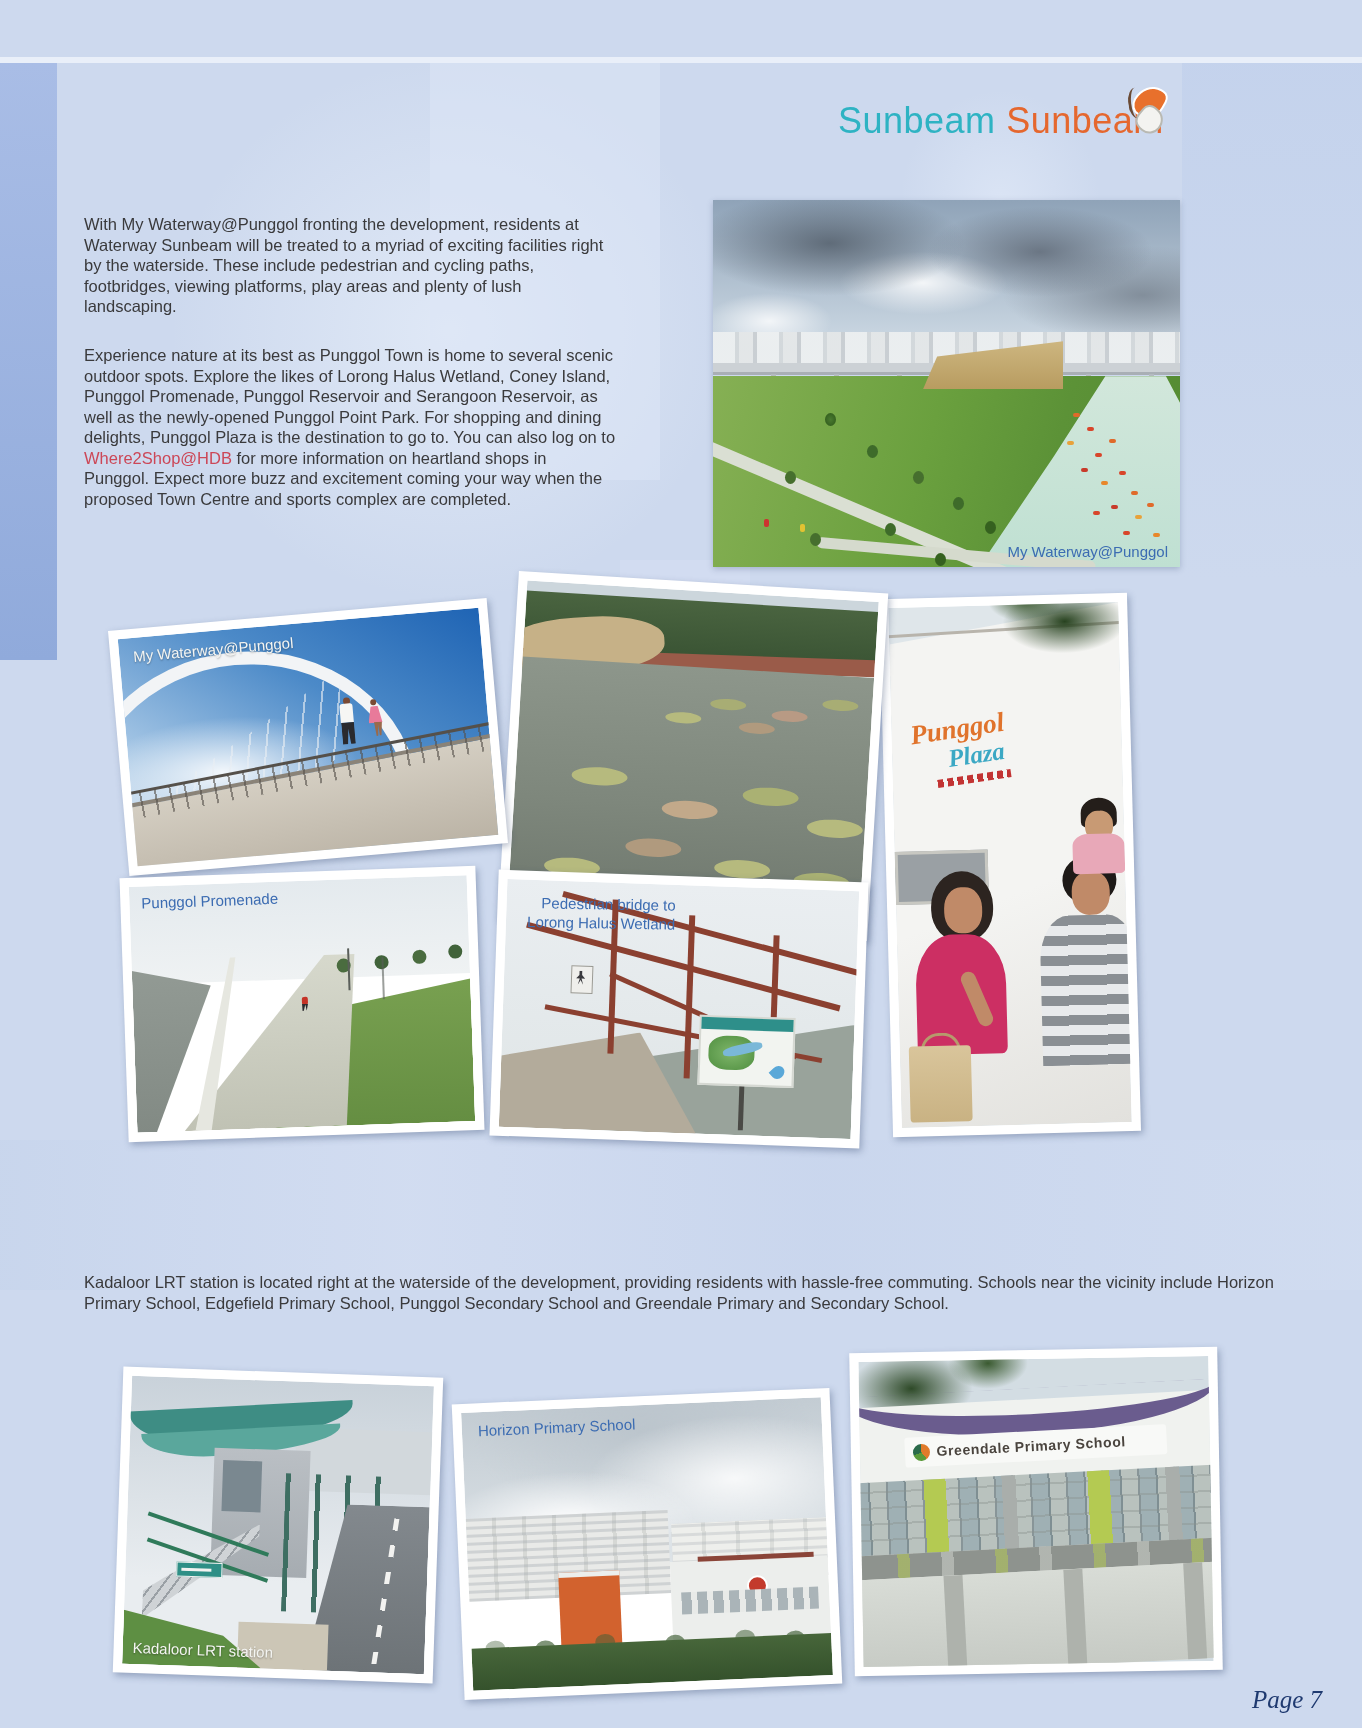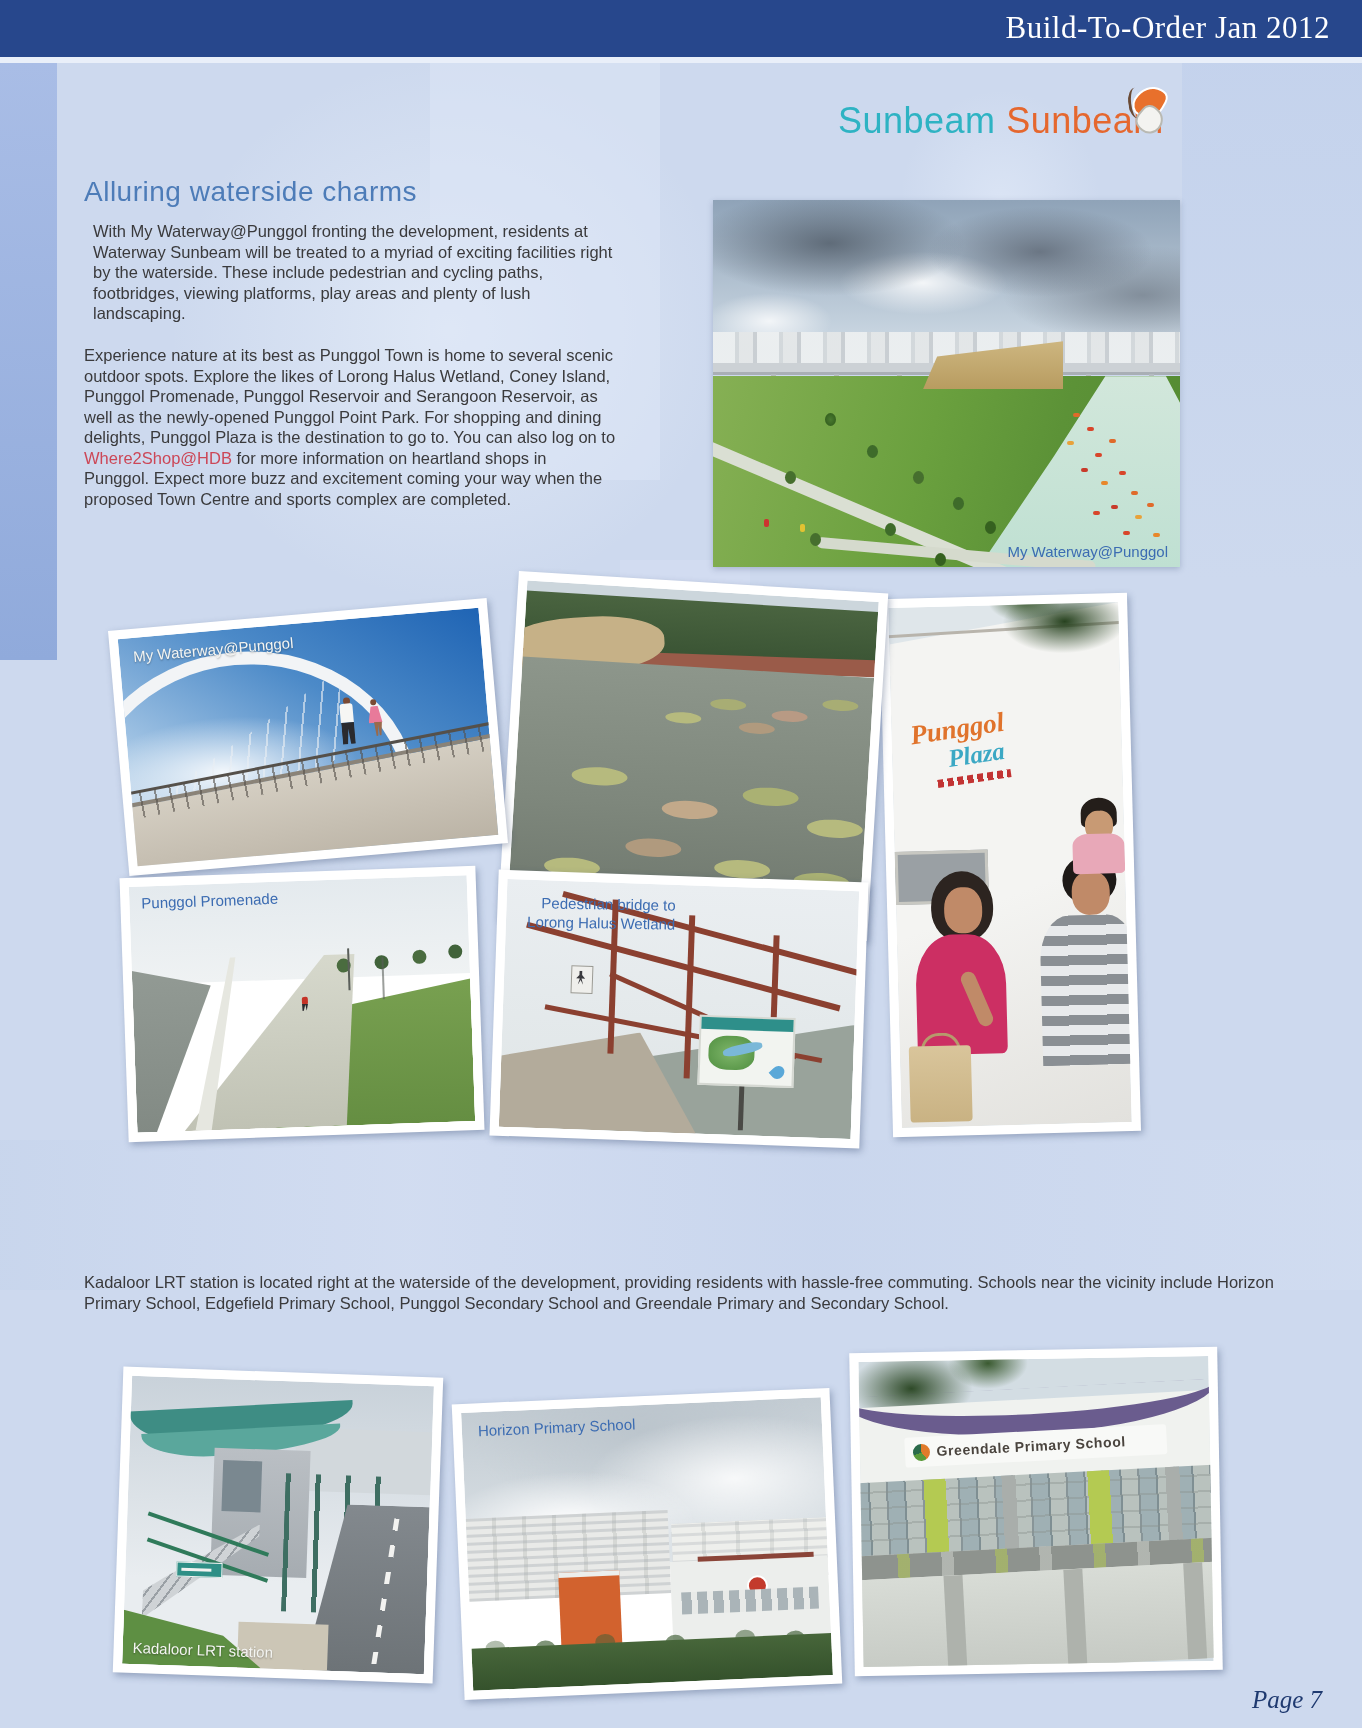--- a/index.html
+++ b/index.html
@@ -30,21 +30,21 @@
   .bf-w1{position:absolute;left:15px;top:0;width:26px;height:30px;background:#e8702c;border:2px solid #fff;
          border-radius:70% 30% 60% 40%;transform:rotate(18deg);}
   .bf-w2{position:absolute;left:21px;top:21px;width:22px;height:23px;background:#f3f3f0;border:2px solid #b9b9b2;
          border-radius:40% 60% 55% 45%;transform:rotate(28deg);}
   .bf-body{position:absolute;left:9px;top:5px;width:14px;height:31px;border-left:3px solid #6a4a34;
          border-radius:50%;transform:rotate(-18deg);}
 
   
   .headline{position:absolute;left:84px;top:176px;font-size:28px;color:#4d7cb8;letter-spacing:.5px;}
   .para{position:absolute;left:84px;width:532px;font-size:16.5px;line-height:20.5px;color:#3a3a3c;}
-  .p1{top:221px;margin-left:9px;}
+  .p1{top:214px;}
   .p2{top:345px;}
   .p3{top:1272px;width:1196px;line-height:21px;}
   .linkred{color:#cc4757;}
 
   
   .photo{position:absolute;background:#fff;padding:9px;box-shadow:2px 3px 7px rgba(40,60,100,.35);}
   .ph{position:relative;width:100%;height:100%;overflow:hidden;}
   .cap-w{position:absolute;color:#f4f5f2;font-size:15px;text-shadow:0 1px 2px rgba(0,0,0,.35);white-space:nowrap;}
   .cap-b{position:absolute;color:#3c6cb2;font-size:15px;white-space:nowrap;}
   .lay{position:absolute;}
@@ -252,37 +252,33 @@
 
 <div id="page">
 
   <div class="gh gh1"></div>
   <div class="gh gh2"></div>
   <div class="gh gh3"></div>
   <div class="gh gh4"></div>
   <div class="gh gh5"></div>
   <div class="gh gh6"></div>
 
-  <div class="topbar">
-    <span>Build-To-Order Jan 2012</span>
-  </div>
   <div class="topgap"></div>
   <div class="left-strip"></div>
 
   <div class="brand">
     <span class="teal">Sunbeam</span>
     <span class="orange">Sunbeam</span>
   </div>
   <div class="butterfly">
     <div class="bf-w1"></div>
     <div class="bf-w2"></div>
     <div class="bf-body"></div>
   </div>
 
-  <div class="headline">Alluring waterside charms</div>
   <div class="para p1">With My Waterway@Punggol fronting the development, residents at Waterway Sunbeam will be treated to a myriad of exciting facilities right by the waterside. These include pedestrian and cycling paths, footbridges, viewing platforms, play areas and plenty of lush landscaping.</div>
   <div class="para p2">
     <span>Experience nature at its best as Punggol Town is home to several scenic outdoor spots. Explore the likes of Lorong Halus Wetland, Coney Island, Punggol Promenade, Punggol Reservoir and Serangoon Reservoir, as well as the newly-opened Punggol Point Park. For shopping and dining delights, Punggol Plaza is the destination to go to. You can also log on to </span><span class="linkred">Where2Shop@HDB</span><span> for more information on heartland shops in Punggol. Expect more buzz and excitement coming your way when the proposed Town Centre and sports complex are completed.</span>
   </div>
 
   <div class="hero">
     <div class="lay hero-sky"></div>
     <div class="lay hero-skyline"></div>
     <div class="lay hero-viaduct"></div>
     <div class="lay hero-piers"></div>

